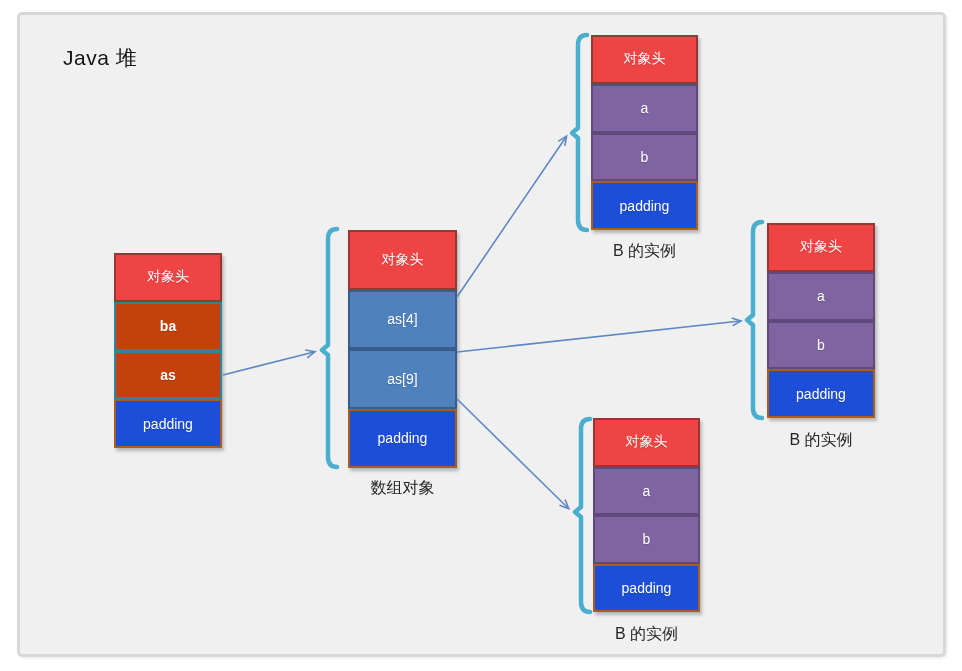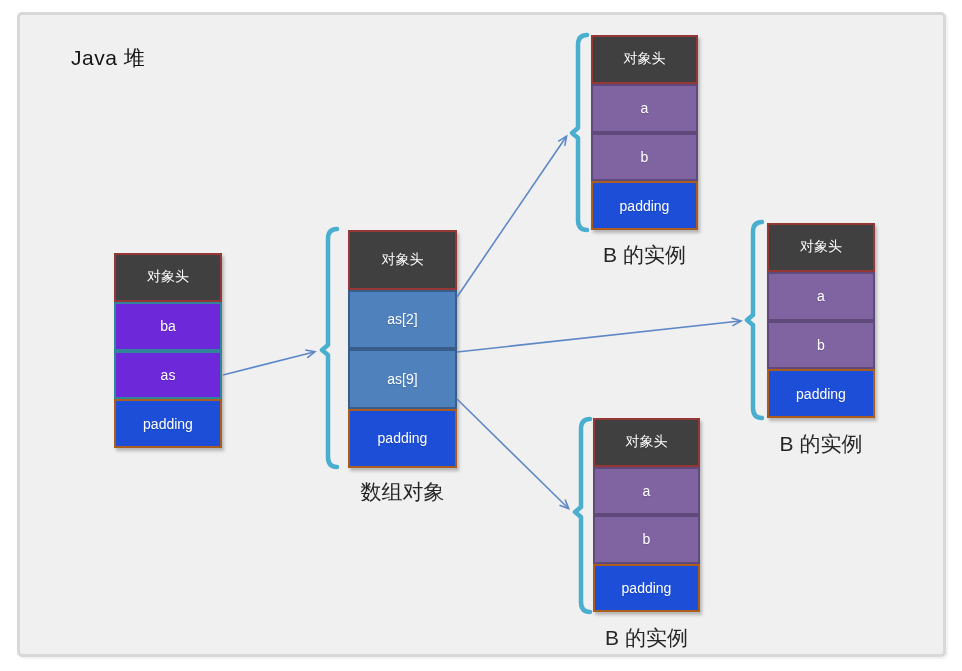--- a/index.html
+++ b/index.html
@@ -19,55 +19,54 @@
     border: 3px solid #d8d8d8;
     border-radius: 5px;
     box-shadow: 2px 2px 2px rgba(0,0,0,0.06);
   }
   .title {
     position: absolute;
     left: 63px; top: 44px;
     font-size: 21px;
     color: #141414;
     letter-spacing: 0.5px;
-    margin-left: 8px;
   }
   .objbox {
     position: absolute;
     display: flex;
     flex-direction: column;
     box-shadow: 2px 3px 3px rgba(110,110,110,0.45);
   }
   .cell {
     flex: 1;
     display: flex;
     align-items: center;
     justify-content: center;
     box-sizing: border-box;
     border: 2px solid transparent;
     color: #ffffff;
     font-size: 14px;
     text-shadow: 0 1px 1px rgba(0,0,0,0.15);
   }
-  .cell.red    { background: #404040; border-color: #953734; font-size: 14px; }
-  .cell.teal   { background: #6d28d9; border-color: #31859b; }
+  .cell.red    { background: #ef4444; border-color: #953734; font-size: 14px; }
+  .cell.teal   { background: #c2410c; border-color: #31859b; font-weight: bold; }
   .cell.blue   { background: #4f81bd; border-color: #385d8a; }
   .cell.purple { background: #8064a2; border-color: #604a7b; }
   .cell.orange { background: #1d4ed8; border-color: #aa5d1e; }
 
   #box-c        { left: 114px; top: 253px; width: 108px; height: 195px; }
   #box-array    { left: 348px; top: 230px; width: 109px; height: 238px; }
   #box-b-top    { left: 591px; top:  35px; width: 107px; height: 195px; }
   #box-b-right  { left: 767px; top: 223px; width: 108px; height: 195px; }
   #box-b-bottom { left: 593px; top: 418px; width: 107px; height: 194px; }
 
   .boxlabel {
     position: absolute;
     text-align: center;
-    font-size: 21px;
+    font-size: 16px;
     color: #262626;
   }
   #label-c        { left: 110px; top: 457px; width: 116px; }
   #label-array    { left: 344px; top: 478px; width: 117px; font-family: Liberation Serif, serif; }
   #label-b-top    { left: 587px; top: 241px; width: 115px; }
   #label-b-right  { left: 763px; top: 430px; width: 116px; }
   #label-b-bottom { left: 589px; top: 624px; width: 115px; }
 
   .overlay {
     position: absolute;
@@ -88,21 +87,21 @@
 
   <div class="objbox" id="box-c">
     <div class="cell red">对象头</div>
     <div class="cell teal">ba</div>
     <div class="cell teal">as</div>
     <div class="cell orange">padding</div>
   </div>
 
   <div class="objbox" id="box-array">
     <div class="cell red">对象头</div>
-    <div class="cell blue">as[2]</div>
+    <div class="cell blue">as[4]</div>
     <div class="cell blue">as[9]</div>
     <div class="cell orange">padding</div>
   </div>
   <div class="boxlabel" id="label-array">数组对象</div>
 
   <div class="objbox" id="box-b-top">
     <div class="cell red">对象头</div>
     <div class="cell purple">a</div>
     <div class="cell purple">b</div>
     <div class="cell orange">padding</div>

